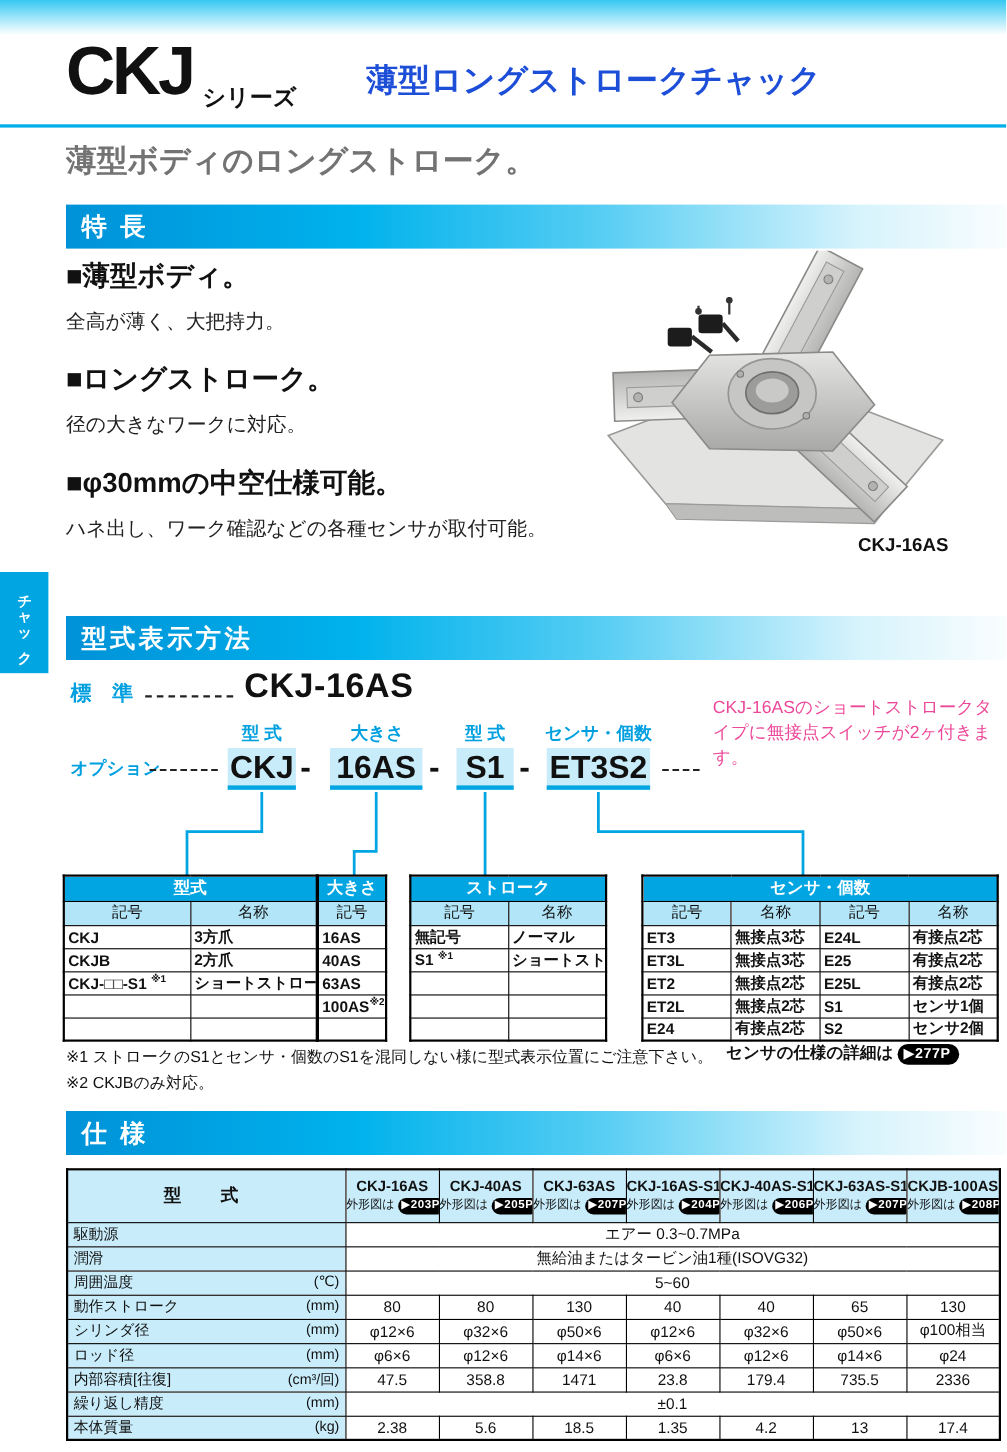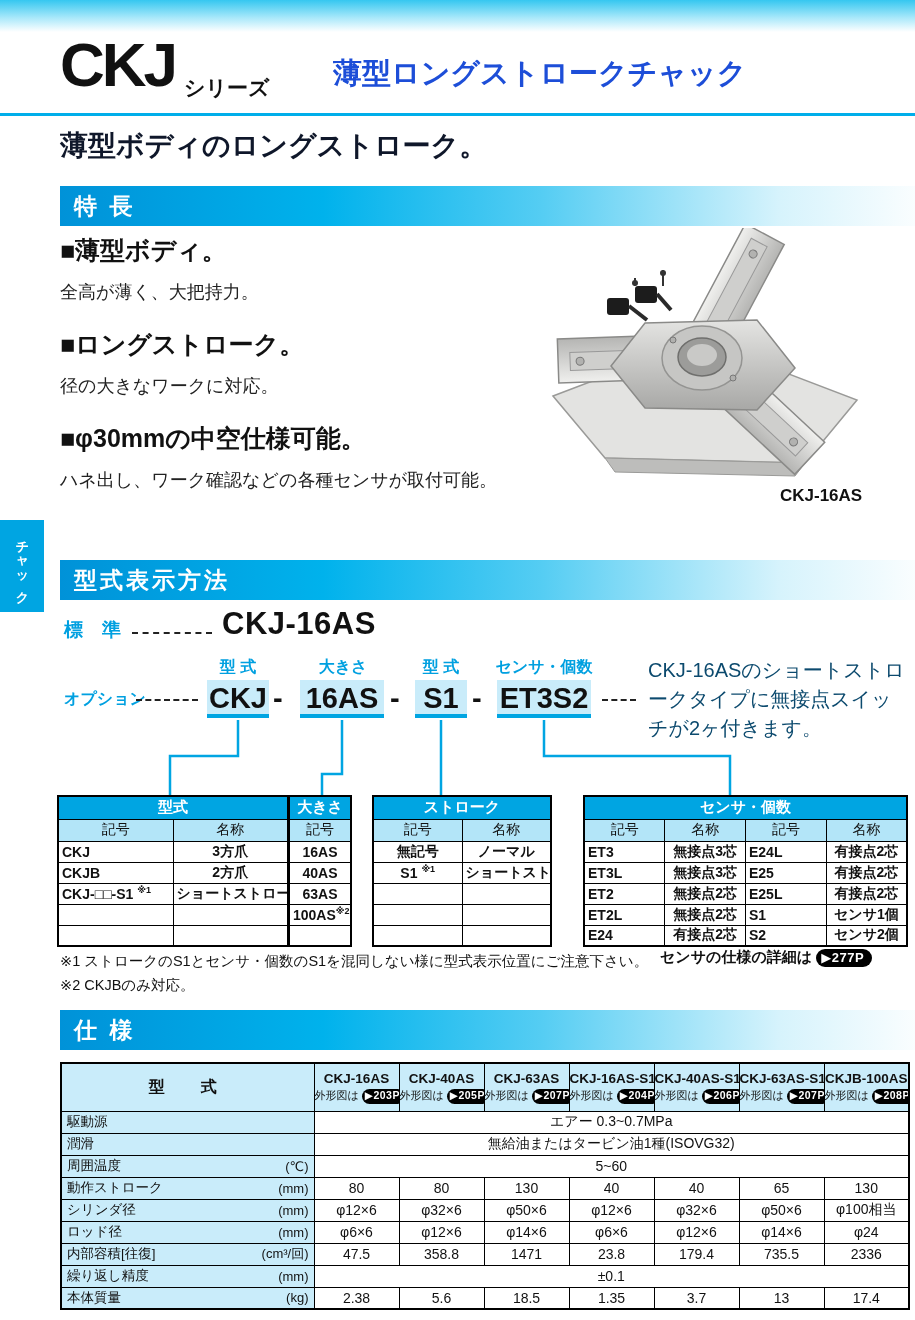--- a/index.html
+++ b/index.html
@@ -9,21 +9,21 @@
 
   .topbar { position:absolute; left:0; top:0; width:915px; height:32px;
             background:linear-gradient(180deg,#35c7f0 0%,#a8e8fa 55%,#ffffff 100%); }
 
   .ckj-logo { position:absolute; left:60px; top:34px; font-size:62px; font-weight:bold;
               letter-spacing:-3px; color:#111; line-height:1; }
   .series-suffix { position:absolute; left:184px; top:74px; font-size:21px; font-weight:bold; color:#111; }
   .main-title { position:absolute; left:333px; top:54px; font-size:29px; font-weight:bold;
                 color:#1d4ed8; letter-spacing:0px; white-space:nowrap; }
   .title-rule { position:absolute; left:0; top:113px; width:915px; height:3px; background:#00aeea; }
-  .headline { position:absolute; left:60px; top:127px; font-size:28px; font-weight:bold; color:#0f172a; }
+  .headline { position:absolute; left:60px; top:127px; font-size:28px; font-weight:bold; color:#737373; }
 
   .section-bar { position:absolute; left:60px; width:877px; height:40px;
                  background:linear-gradient(90deg,#0092d8 0%,#00b2ec 30%,#55cdf3 55%,#d6f3fc 82%,#ffffff 100%);
                  color:#fff; font-size:23px; font-weight:bold; letter-spacing:3px;
                  line-height:40px; padding-left:14px; }
   .bar-features { top:186px; }
   .bar-model { top:560px; }
   .bar-spec { top:1010px; }
 
   .features { position:absolute; left:60px; top:234px; width:440px; }
@@ -44,35 +44,35 @@
   .std-leader { left:132px; top:632px; width:80px; }
   .std-model { position:absolute; left:222px; top:606px; font-size:31px; font-weight:bold; color:#111; letter-spacing:0.5px; }
 
   .opt-label { position:absolute; left:64px; top:689px; font-size:16px; font-weight:bold; color:#00a0e0; }
   .opt-leader { left:136px; top:699px; width:62px; }
   .opt-tail-leader { left:602px; top:699px; width:34px; }
   .part-label { position:absolute; top:657px; font-size:16px; font-weight:bold; color:#00a0e0; text-align:center; }
   .part-box { position:absolute; top:680px; height:38px; background:#c9ecfa; border-bottom:4px solid #00a5e2;
               font-size:29px; font-weight:bold; color:#111; text-align:center; line-height:36px; }
   .part-hyphen { position:absolute; top:680px; font-size:29px; font-weight:bold; color:#111; line-height:36px; }
-  .opt-note { position:absolute; left:648px; top:656px; width:264px; font-size:20px; font-weight:500;
-              color:#0c4a6e; line-height:1.45; }
+  .opt-note { position:absolute; left:648px; top:632px; width:264px; font-size:16px; font-weight:500;
+              color:#ec4899; line-height:1.45; }
 
   .connector-svg { position:absolute; left:0; top:716px; }
 
   .code-table { position:absolute; border-collapse:collapse; table-layout:fixed; }
   .code-table td { border:1px solid #000; height:21px; font-size:14px; font-weight:bold;
                    color:#111; overflow:hidden; white-space:nowrap; padding:0 3px; }
   .code-table .tbl-title td { background:#00a5e2; color:#fff; text-align:center; font-size:15px; height:23px; }
   .code-table .tbl-sub td { background:#b3e5f8; text-align:center; font-weight:normal; font-size:14px; height:22px;margin-top:48px; }
   .code-table { border:2px solid #000; }
   .dashed-l { border-left:1px dashed #000 !important; }
   .solid-l { border-left:1.5px solid #000 !important; }
   .cell-left { text-align:left; }
-  .cell-center { text-align:center;margin-top:16px; }
+  .cell-center { text-align:left;margin-top:16px; }
   .code-table sup { font-size:9px; }
 
   .t-kata { left:57px; top:795px; width:232px; }
   .t-size { left:288px; top:795px; width:64px; }
   .t-stroke { left:372px; top:795px; width:180px; }
   .t-sensor { left:583px; top:795px; width:325px; }
 
   .notes { position:absolute; left:60px; top:950px; font-size:14.5px; color:#111; line-height:1.65; }
   .sensor-detail { position:absolute; left:660px; top:948px; font-size:15px; font-weight:bold; color:#111; }
   .page-badge { display:inline-block; background:#000; color:#fff; border-radius:10px;
@@ -81,21 +81,21 @@
   .spec-table { position:absolute; left:60px; top:1062px; width:848px; border-collapse:collapse;
                 table-layout:fixed; border:2px solid #000; }
   .spec-table td { border:1px solid #000; font-size:14px; color:#111; height:22px;
                    text-align:center; overflow:hidden; white-space:nowrap; }
   .spec-table .spec-head td { background:#c9ecfa; height:48px; padding:2px 0; }
   .spec-model-name { font-size:13.5px; font-weight:bold; display:block; line-height:1.25; }
   .spec-ref { font-size:11px; display:block; line-height:1.3; }
   .spec-ref .page-badge { font-size:10.5px; padding:0px 5px 1px 3px; border-radius:8px; }
   .spec-corner { font-size:16px; font-weight:bold; letter-spacing:10px; }
   .spec-label-cell { background:#c9ecfa; text-align:left !important; padding:0 5px !important; }
-  .spec-label-inner { display:flex; justify-content:space-between; align-items:center; }
+  .spec-label-inner { display:flex; justify-content:space-between; }
   .spec-label-name { font-size:13.5px; }
   .spec-label-unit { font-size:13px; }
 </style>
 </head>
 <body>
 
 <div class="page">
 
   <div class="topbar"></div>
 
@@ -477,20 +477,20 @@
           <td class="spec-label-cell">
             <div class="spec-label-inner">
               <span class="spec-label-name">本体質量</span>
               <span class="spec-label-unit">(kg)</span>
             </div>
           </td>
           <td>2.38</td>
           <td>5.6</td>
           <td>18.5</td>
           <td>1.35</td>
-          <td>3.7</td>
+          <td>4.2</td>
           <td>13</td>
           <td>17.4</td>
         </tr>
       </tbody>
     </table>
 
 </div>
 
 </body></html>

